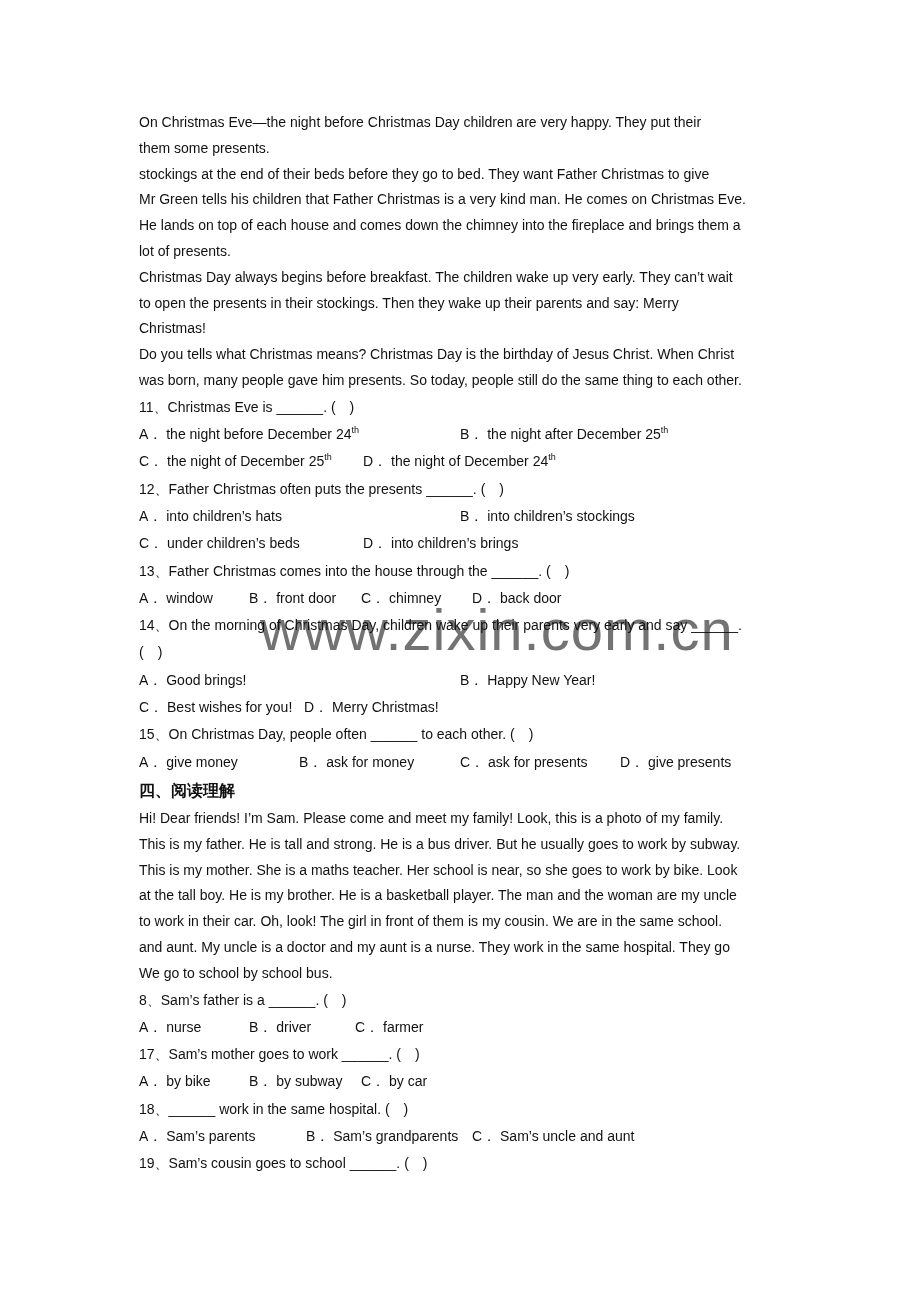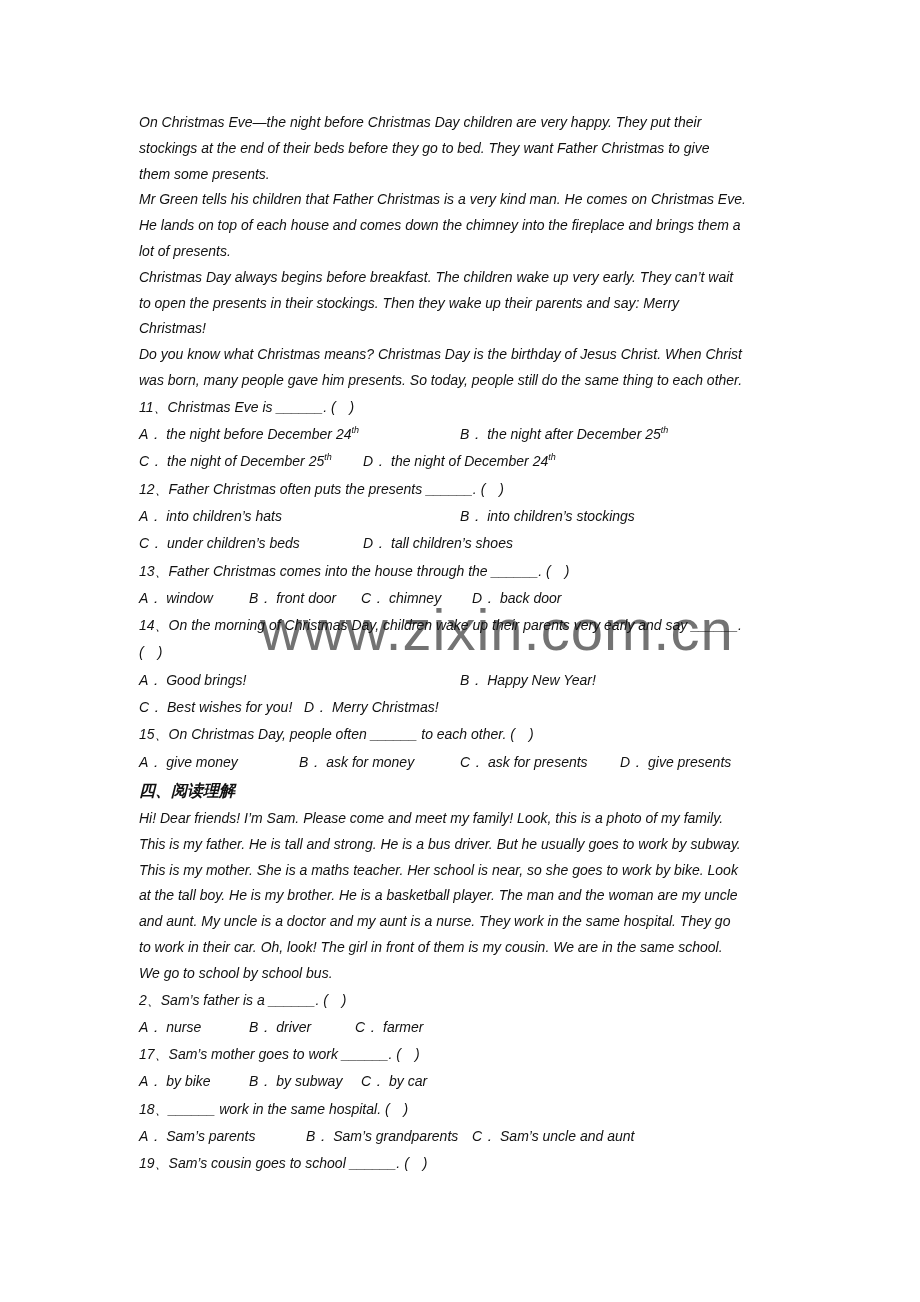--- a/index.html
+++ b/index.html
@@ -6,61 +6,61 @@
   body { width:920px; height:1302px; position:relative; overflow:hidden;
          font-family:"Liberation Sans", "DejaVu Sans", sans-serif; color:#111; }
   .page { position:absolute; left:139px; top:110px; width:660px; font-size:14px; }
   .line { height:25.8px; line-height:25.8px; white-space:nowrap; }
   .qline { height:27.3px; line-height:27.3px; white-space:nowrap; position:relative; }
   .opt { position:absolute; top:0; }
   sup { font-size:9px; line-height:0; vertical-align:super; }
   .heading { font-family:"DejaVu Sans", sans-serif; font-size:16px; font-weight:bold; height:30px; line-height:30px; }
   .watermark { position:absolute; left:260px; top:596px; font-size:58px; color:#737373;
                font-family:"Liberation Sans", sans-serif; letter-spacing:1px; z-index:0; pointer-events:none; }
-  .content { position:relative; z-index:1;font-style:italic; }
+  .content { position:relative; z-index:1; }
 </style>
 </head>
 <body>
 
 <div class="watermark">www.zixin.com.cn</div>
 
 <div class="page content">
 
   <div>
     <div class="line">On Christmas Eve—the night before Christmas Day children are very happy. They put their</div>
+    <div class="line">them some presents.</div>
     <div class="line">stockings at the end of their beds before they go to bed. They want Father Christmas to give</div>
-    <div class="line">them some presents.</div>
     <div class="line">Mr Green tells his children that Father Christmas is a very kind man. He comes on Christmas Eve.</div>
     <div class="line">He lands on top of each house and comes down the chimney into the fireplace and brings them a</div>
     <div class="line">lot of presents.</div>
     <div class="line">Christmas Day always begins before breakfast. The children wake up very early. They can’t wait</div>
     <div class="line">to open the presents in their stockings. Then they wake up their parents and say: Merry</div>
     <div class="line">Christmas!</div>
-    <div class="line">Do you know what Christmas means? Christmas Day is the birthday of Jesus Christ. When Christ</div>
+    <div class="line">Do you tells what Christmas means? Christmas Day is the birthday of Jesus Christ. When Christ</div>
     <div class="line">was born, many people gave him presents. So today, people still do the same thing to each other.</div>
   </div>
 
   <div class="qline">11、Christmas Eve is ______. (　)</div>
   <div class="qline">
     <span class="opt" style="left:0"><span>A．</span> <span>the night before December 24</span><sup>th</sup></span>
     <span class="opt" style="left:321px"><span>B．</span> <span>the night after December 25</span><sup>th</sup></span>
   </div>
   <div class="qline">
     <span class="opt" style="left:0"><span>C．</span> <span>the night of December 25</span><sup>th</sup></span>
     <span class="opt" style="left:224px"><span>D．</span> <span>the night of December 24</span><sup>th</sup></span>
   </div>
 
   <div class="qline">12、Father Christmas often puts the presents ______. (　)</div>
   <div class="qline">
     <span class="opt" style="left:0"><span>A．</span> <span>into children’s hats</span></span>
     <span class="opt" style="left:321px"><span>B．</span> <span>into children’s stockings</span></span>
   </div>
   <div class="qline">
     <span class="opt" style="left:0"><span>C．</span> <span>under children’s beds</span></span>
-    <span class="opt" style="left:224px"><span>D．</span> <span>tall children’s shoes</span></span>
+    <span class="opt" style="left:224px"><span>D．</span> <span>into children’s brings</span></span>
   </div>
 
   <div class="qline">13、Father Christmas comes into the house through the ______. (　)</div>
   <div class="qline">
     <span class="opt" style="left:0"><span>A．</span> <span>window</span></span>
     <span class="opt" style="left:110px"><span>B．</span> <span>front door</span></span>
     <span class="opt" style="left:222px"><span>C．</span> <span>chimney</span></span>
     <span class="opt" style="left:333px"><span>D．</span> <span>back door</span></span>
   </div>
 
@@ -83,26 +83,26 @@
     <span class="opt" style="left:481px"><span>D．</span> <span>give presents</span></span>
   </div>
 
   <div class="heading">四、阅读理解</div>
 
   <div>
     <div class="line">Hi! Dear friends! I’m Sam. Please come and meet my family! Look, this is a photo of my family.</div>
     <div class="line">This is my father. He is tall and strong. He is a bus driver. But he usually goes to work by subway.</div>
     <div class="line">This is my mother. She is a maths teacher. Her school is near, so she goes to work by bike. Look</div>
     <div class="line">at the tall boy. He is my brother. He is a basketball player. The man and the woman are my uncle</div>
+    <div class="line">to work in their car. Oh, look! The girl in front of them is my cousin. We are in the same school.</div>
     <div class="line">and aunt. My uncle is a doctor and my aunt is a nurse. They work in the same hospital. They go</div>
-    <div class="line">to work in their car. Oh, look! The girl in front of them is my cousin. We are in the same school.</div>
     <div class="line">We go to school by school bus.</div>
   </div>
 
-  <div class="qline">2、Sam’s father is a ______. (　)</div>
+  <div class="qline">8、Sam’s father is a ______. (　)</div>
   <div class="qline">
     <span class="opt" style="left:0"><span>A．</span> <span>nurse</span></span>
     <span class="opt" style="left:110px"><span>B．</span> <span>driver</span></span>
     <span class="opt" style="left:216px"><span>C．</span> <span>farmer</span></span>
   </div>
 
   <div class="qline">17、Sam’s mother goes to work ______. (　)</div>
   <div class="qline">
     <span class="opt" style="left:0"><span>A．</span> <span>by bike</span></span>
     <span class="opt" style="left:110px"><span>B．</span> <span>by subway</span></span>

